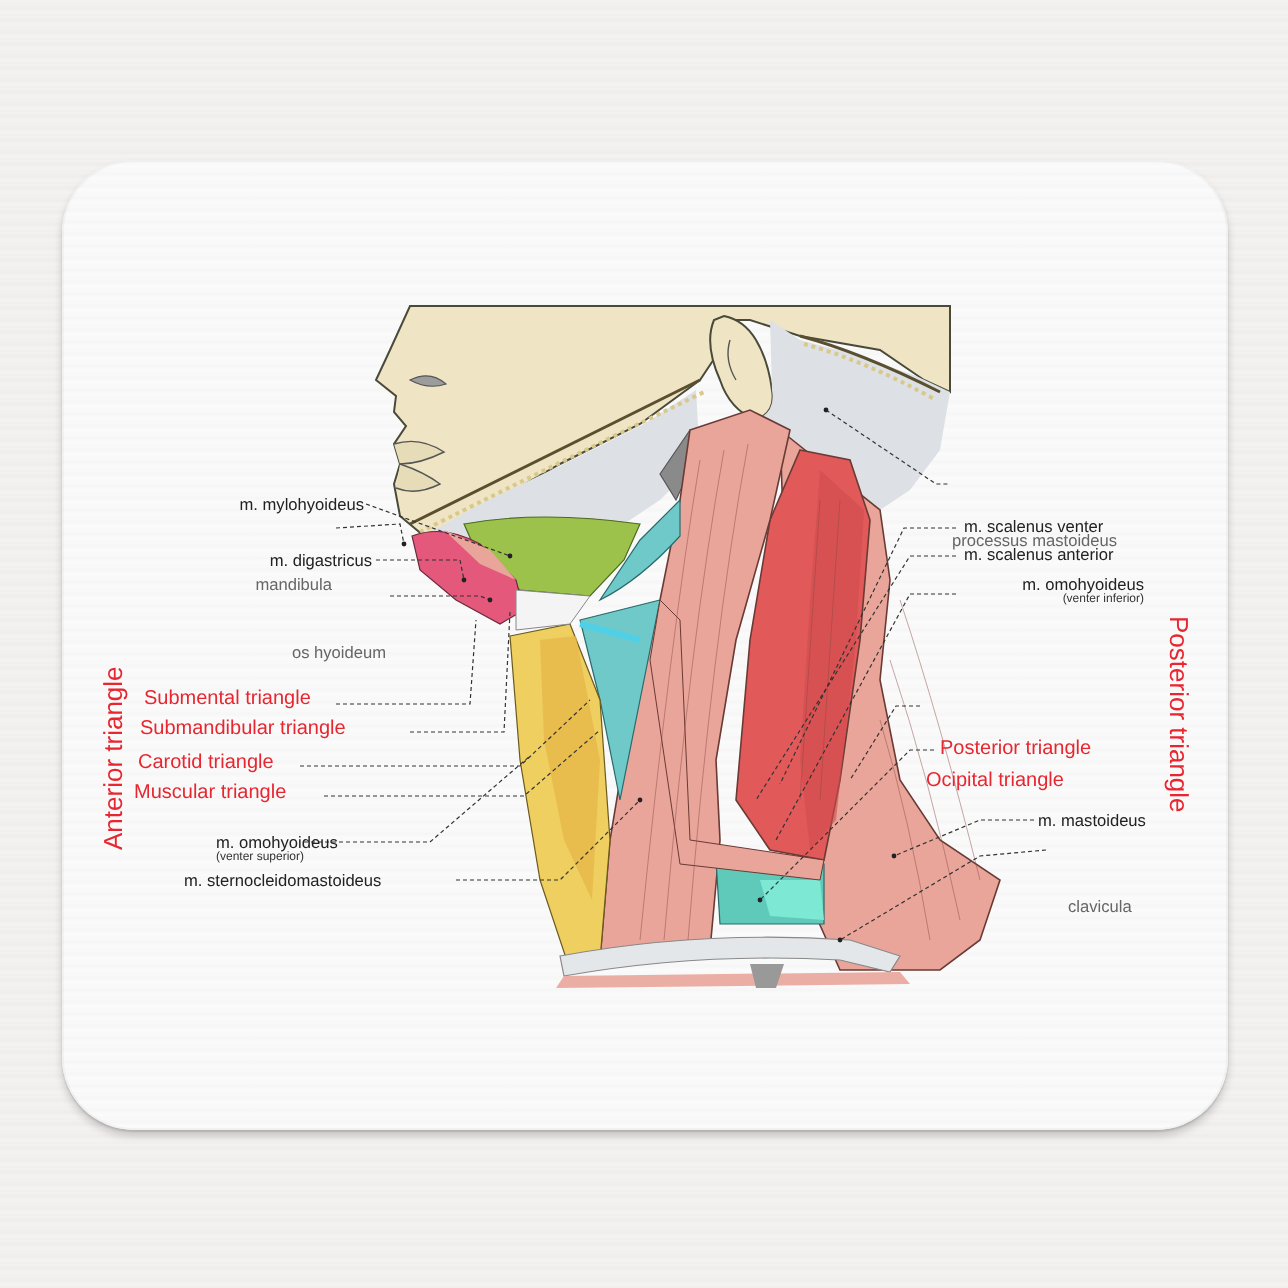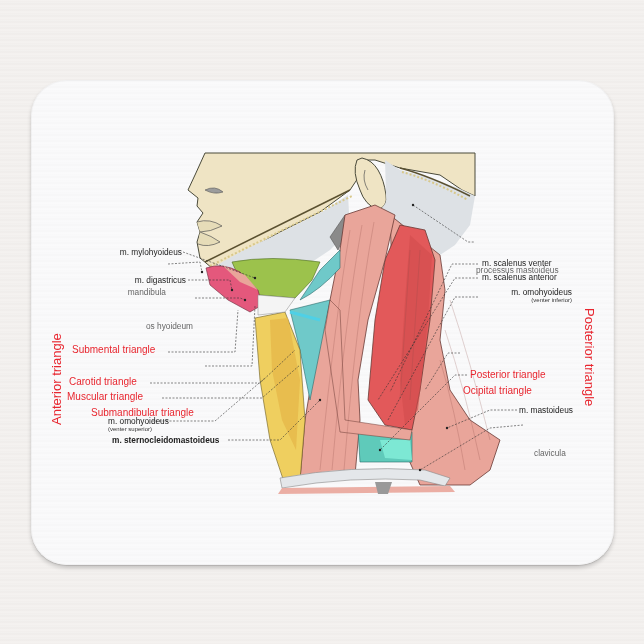--- a/index.html
+++ b/index.html
@@ -133,30 +133,30 @@
       <circle cx="380" cy="450" r="1.2"></circle>
   </g>
 </svg>
 
 <div class="lbl right" style="left:100px; top:248px; width:82px;">m. mylohyoideus</div>
 <div class="lbl gray right" style="left:100px; top:260px; width:66px;">mandibula</div>
 <div class="lbl right" style="left:100px; top:276px; width:86px;">m. digastricus</div>
 <div class="lbl gray right" style="left:100px; top:294px; width:93px;">os hyoideum</div>
 
 <div class="red" style="left:72px; top:345px;">Submental triangle</div>
-<div class="red" style="left:91px; top:360px;margin-top:48px;">Submandibular triangle</div>
+<div class="red" style="left:70px; top:360px;">Submandibular triangle</div>
 <div class="red" style="left:69px; top:377px;">Carotid triangle</div>
 <div class="red" style="left:67px; top:392px;">Muscular triangle</div>
 <div class="vert-left" style="left:50px; top:425px;">Anterior triangle</div>
 
 <div class="lbl" style="left:108px; top:417px;">
   <span>m. omohyoideus</span>
   <small>(venter superior)</small>
 </div>
-<div class="lbl" style="left:112px; top:436px;font-weight:bold;">m. sternocleidomastoideus</div>
+<div class="lbl" style="left:92px; top:436px;">m. sternocleidomastoideus</div>
 
 <div class="lbl gray" style="left:476px; top:238px;">processus mastoideus</div>
 <div class="lbl" style="left:482px; top:259px;">m. scalenus venter</div>
 <div class="lbl" style="left:482px; top:273px;">m. scalenus anterior</div>
 <div class="lbl right" style="left:480px; top:288px; width:92px;">
   <span>m. omohyoideus</span>
   <small>(venter inferior)</small>
 </div>
 <div class="red" style="left:463px; top:348px;margin-top:38px;">Ocipital triangle</div>
 <div class="red" style="left:470px; top:370px;">Posterior triangle</div>

